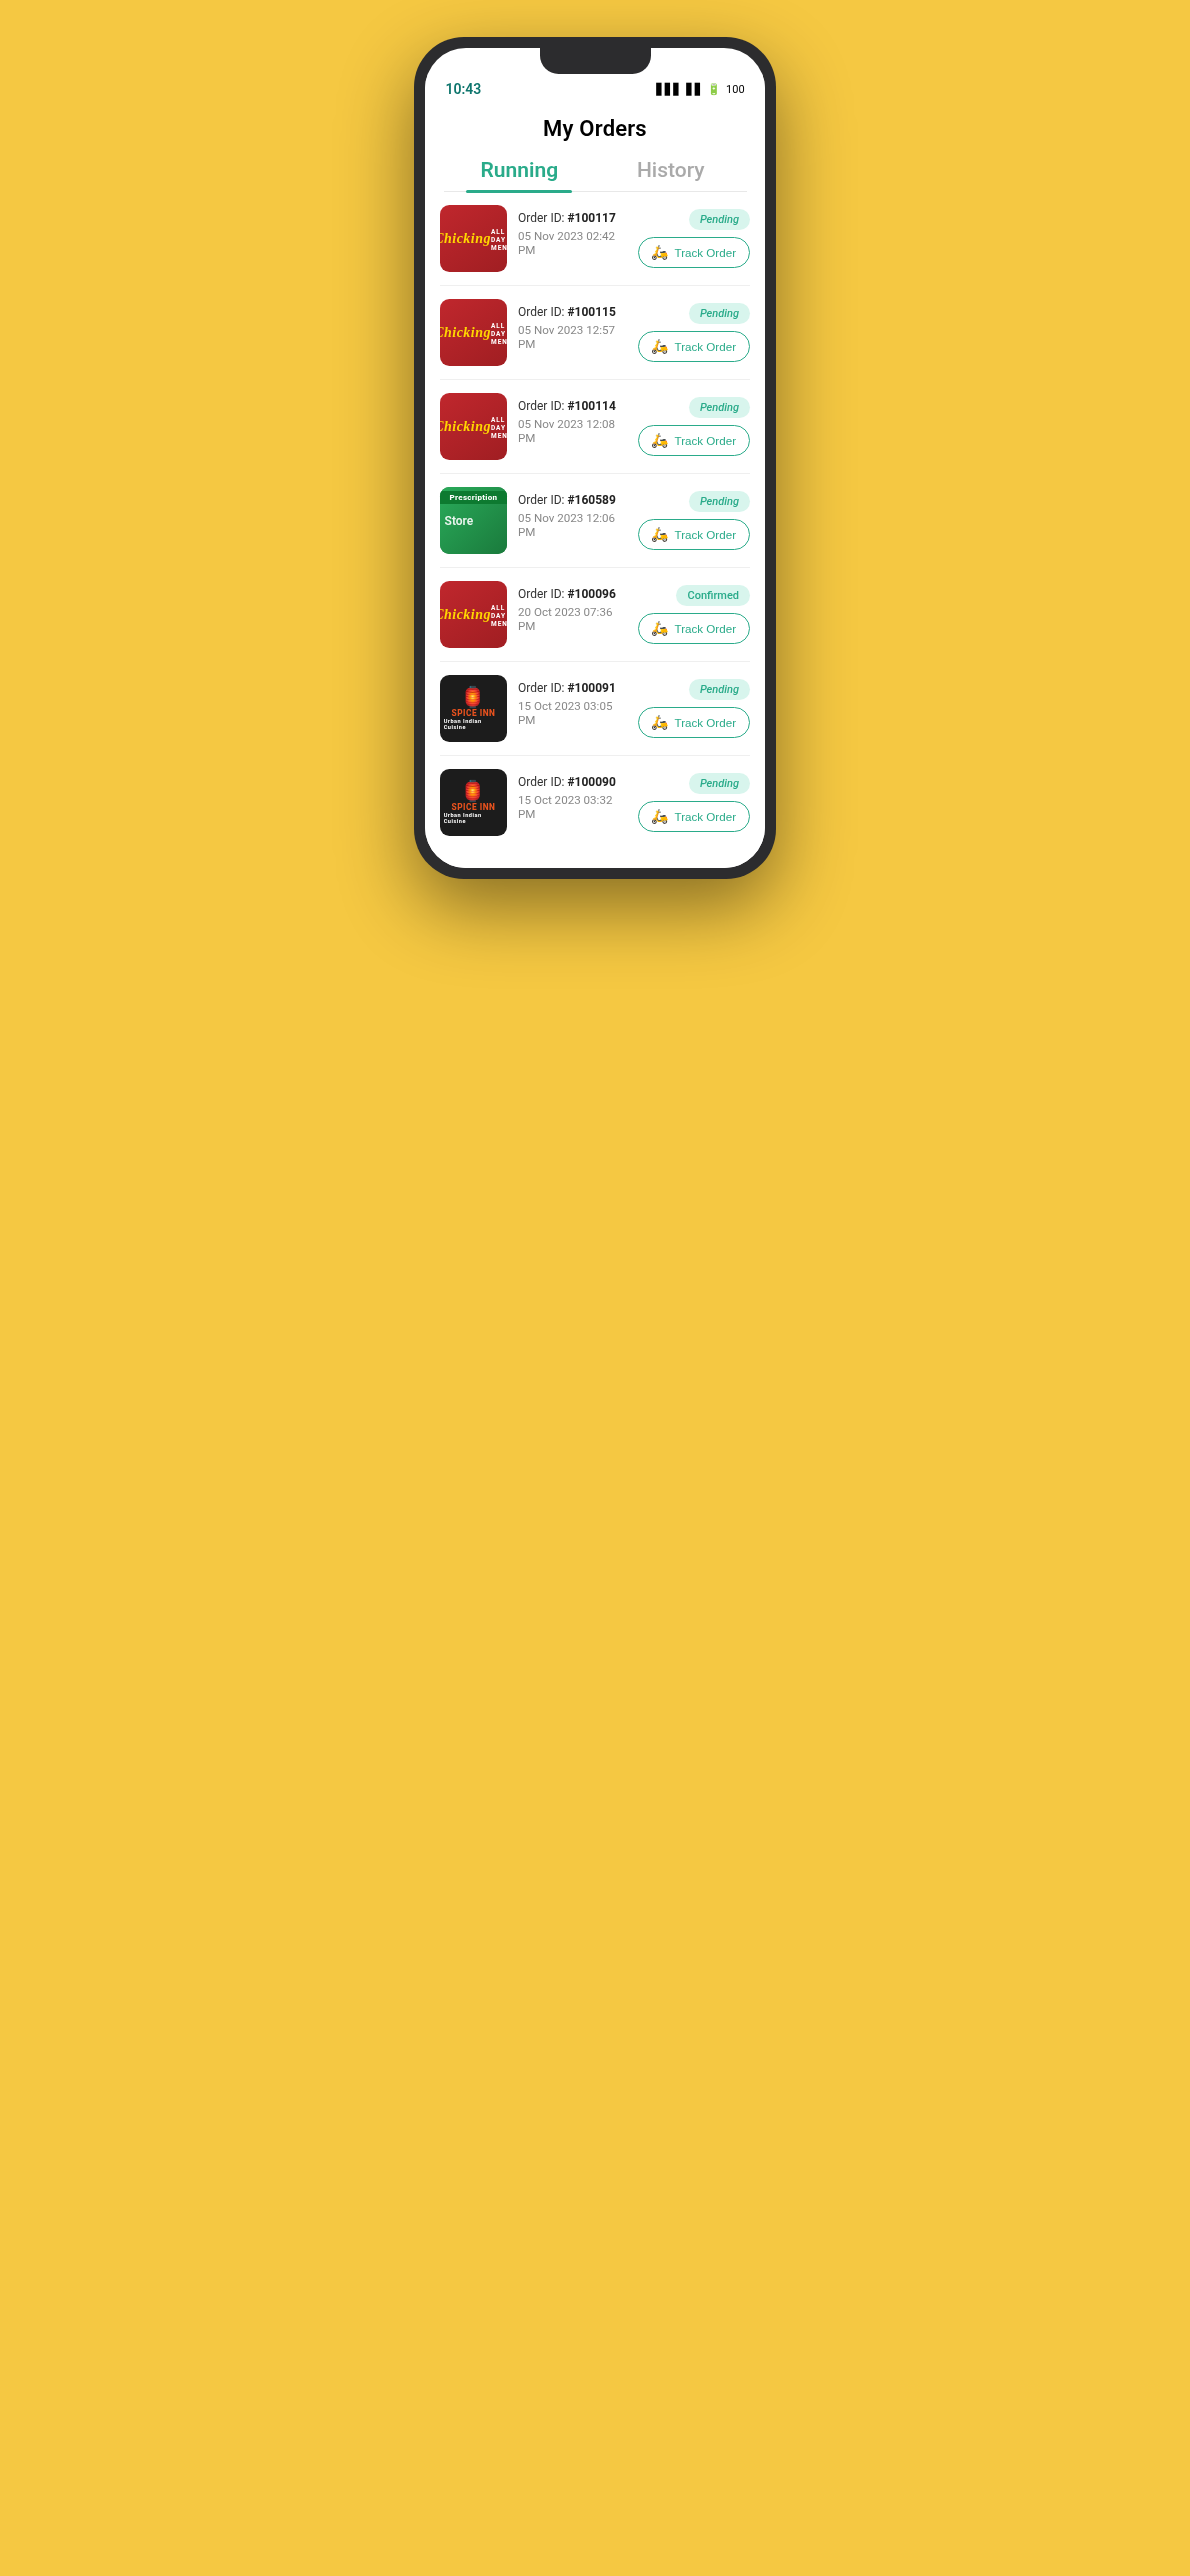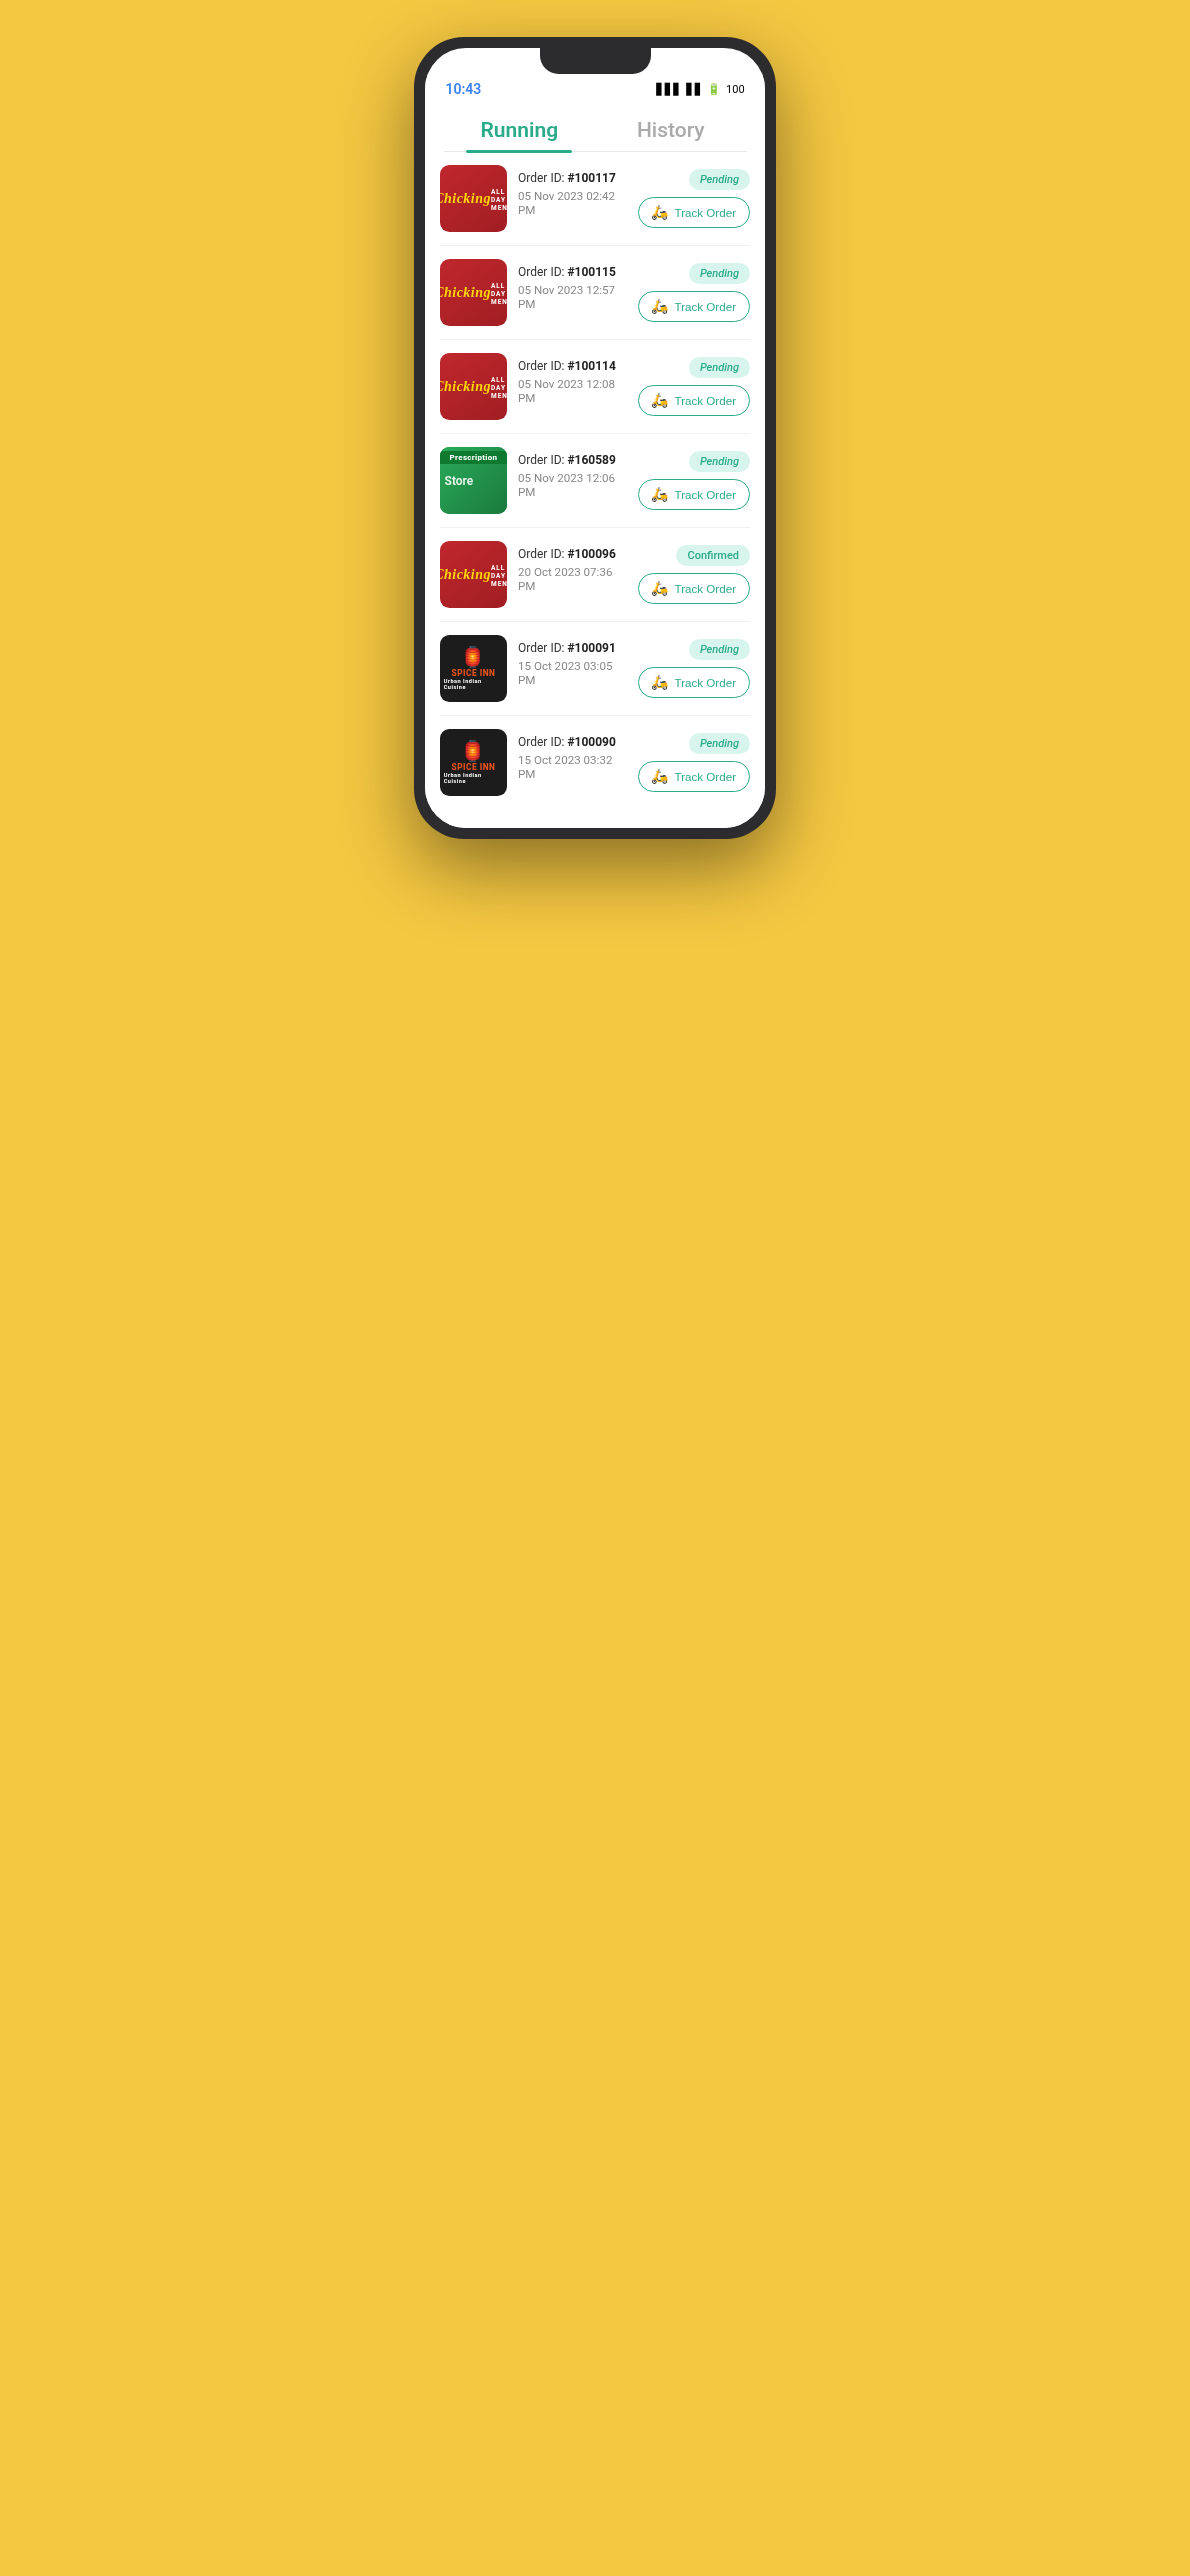--- a/index.html
+++ b/index.html
@@ -47,21 +47,21 @@
       display: flex;
       justify-content: space-between;
       align-items: center;
       padding: 7.4px 20.4px 3.7px;
       background: #fff;
     }
 
     .status-time {
       font-size: 14px;
       font-weight: 600;
-      color: #3b82f6;
+      color: #0f766e;
     }
 
     .status-icons {
       display: flex;
       align-items: center;
       gap: 4.6px;
       font-size: 11px;
       color: #000;
     }
 
@@ -337,20 +337,23 @@
     <div class="status-bar">
       <span class="status-time">10:43</span>
       <div class="status-icons">
         <span>▋▋▋</span>
         <span>▋▋</span>
         <span>🔋</span>
         <span>100</span>
       </div>
     </div>
 
+    <div class="page-header">
+      <h1 class="page-title">My Orders</h1>
+    </div>
 
     <div class="tabs">
       <div class="tab active">Running</div>
       <div class="tab">History</div>
     </div>
 
     <div class="orders-list">
 
       <div class="order-item">
         <div class="restaurant-logo chicking-logo">

